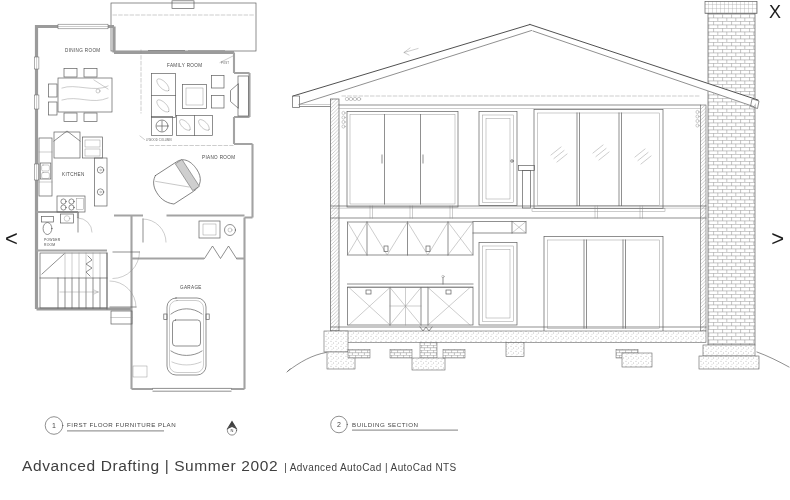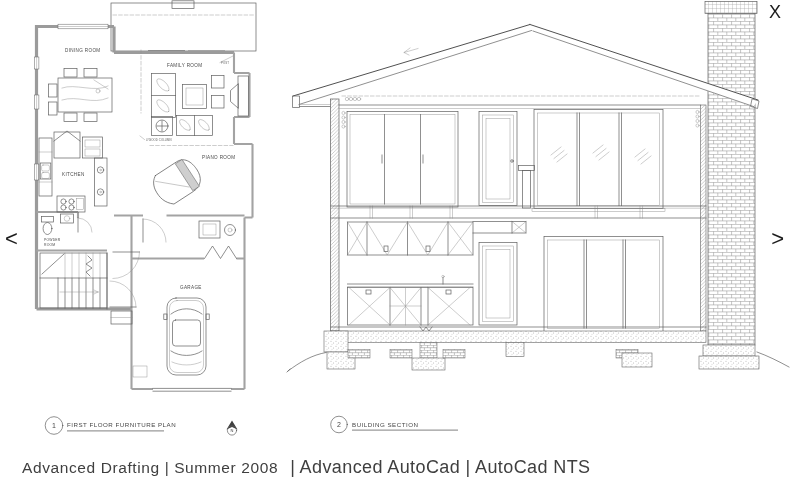--- a/index.html
+++ b/index.html
@@ -7,21 +7,21 @@
   .stage{position:absolute;inset:0;width:790px;height:500px;background:#fff;}
   .artwork{position:absolute;left:0;top:0;width:790px;height:500px;}
   .nav{position:absolute;top:228px;font-size:22px;font-weight:400;color:#1c1c1c;cursor:pointer;
     line-height:1;user-select:none;}
   .nav.prev{left:5px;}
   .nav.next{right:6px;}
   .close{position:absolute;top:3px;right:9px;font-size:18px;color:#1c1c1c;cursor:pointer;
     line-height:1;user-select:none;}
   .caption{position:absolute;left:22px;top:457px;color:#3f3f3f;white-space:nowrap;}
   .cap1{font-size:15.5px;letter-spacing:.6px;}
-  .cap2{font-size:18px;letter-spacing:.4px;margin-left:12px;}
+  .cap2{font-size:10px;letter-spacing:.4px;margin-left:6px;}
   
   .ln{fill:none;stroke:#606060;stroke-width:.7;stroke-linecap:square;}
   .lt{fill:none;stroke:#8f8f8f;stroke-width:.45;stroke-linecap:square;}
   .dk{fill:none;stroke:#3c3c3c;stroke-width:.9;stroke-linecap:square;}
   .wl{fill:none;stroke:#9b9b9b;stroke-width:3.2;}
   .wl2{fill:none;stroke:#a3a3a3;stroke-width:2.1;}
   .dash{stroke-dasharray:3.5 2.2;}
   .lbl{font-family:"Liberation Sans",sans-serif;font-size:4.6px;fill:#4a4a4a;letter-spacing:.35px;}
   .lbl-sm{font-family:"Liberation Sans",sans-serif;font-size:3.4px;fill:#4a4a4a;letter-spacing:.2px;}
   .lbl-xs{font-family:"Liberation Sans",sans-serif;font-size:2.8px;fill:#5a5a5a;letter-spacing:.1px;}
@@ -390,15 +390,15 @@
       </g>
     </g>
   </svg>
   </div>
 
   <div class="nav prev">&lt;</div>
   <div class="nav next">&gt;</div>
   <div class="close">X</div>
 
   <div class="caption">
-    <span class="cap1">Advanced Drafting | Summer 2008</span><span class="cap2">| Advanced AutoCad | AutoCad NTS</span>
+    <span class="cap1">Advanced Drafting | Summer 2002</span><span class="cap2">| Advanced AutoCad | AutoCad NTS</span>
   </div>
 </div>
 
 </body></html>

